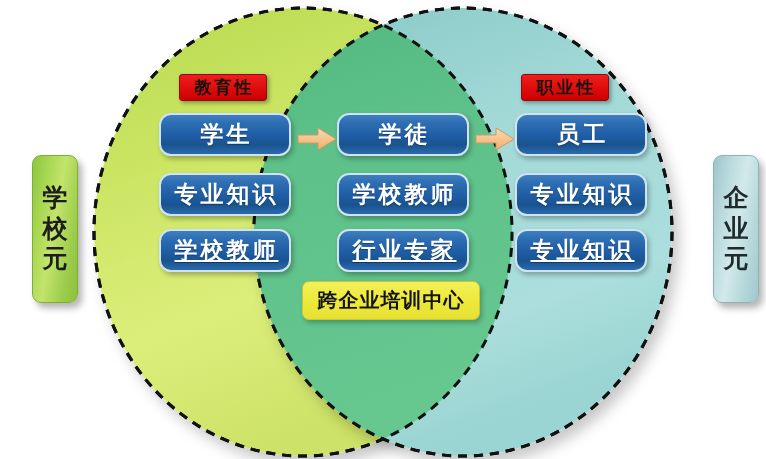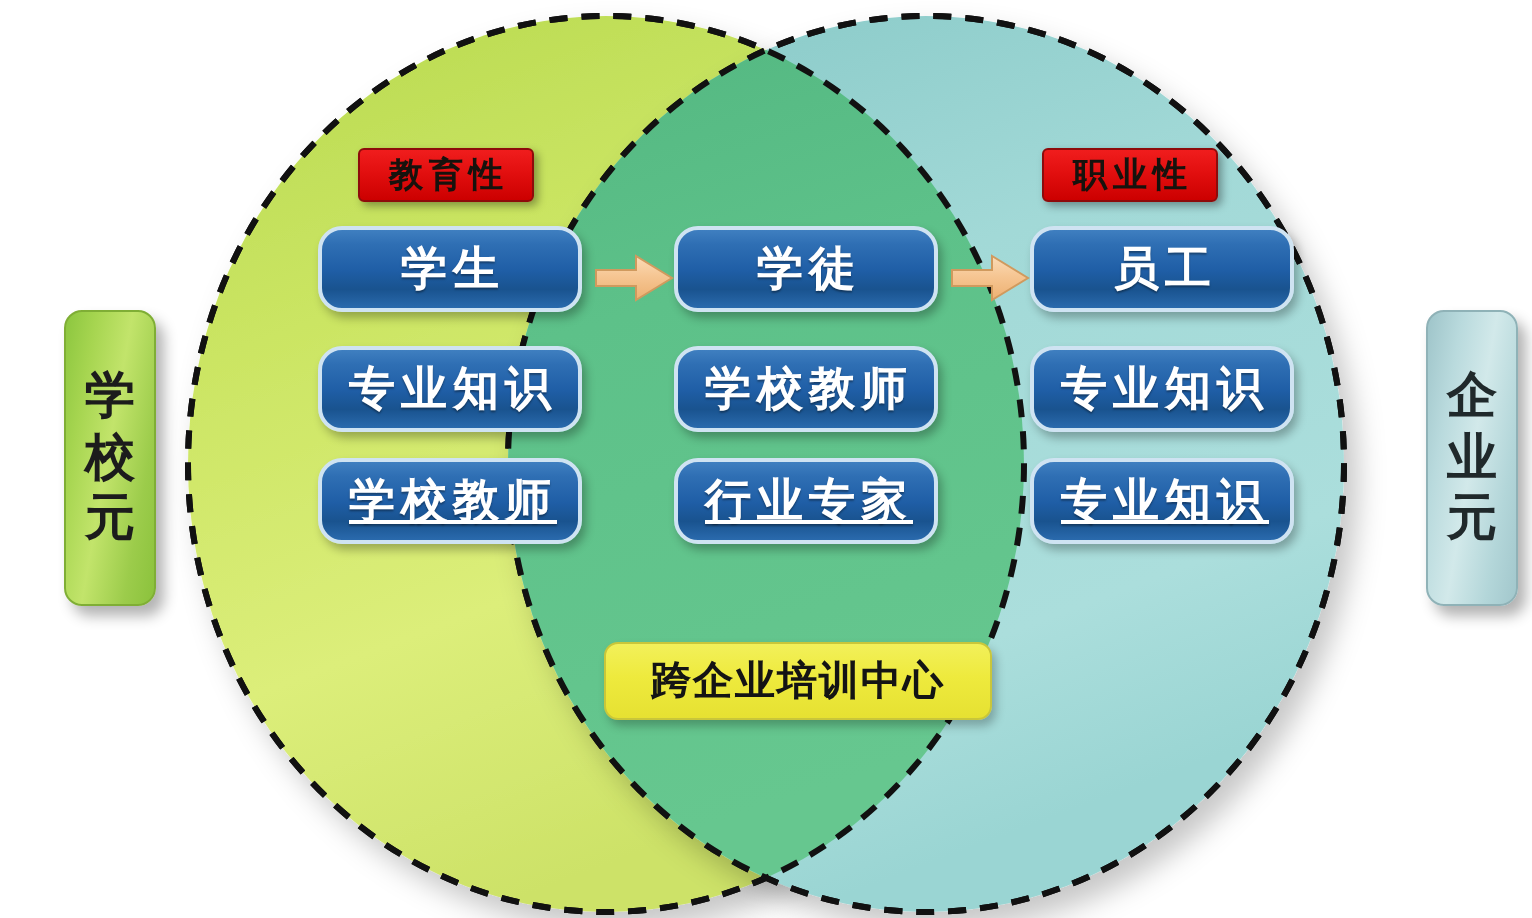--- a/index.html
+++ b/index.html
@@ -114,35 +114,34 @@
   .col-right { left: 515px; width: 132px; }
   .row-1 { top: 113px; }
   .row-2 { top: 173px; }
   .row-3 { top: 229px; text-decoration: underline; }
 
   
   #box-training {
     position: absolute;
     left: 302px;
     top: 281px;
-    width: 194px;
+    width: 178px;
     height: 39px;
     border-radius: 7px;
     box-sizing: border-box;
     border: 1px solid #c9c63a;
     background: linear-gradient(180deg, #f2f05a 0%, #eeea3d 45%, #e6e132 100%);
     display: flex;
     align-items: center;
     justify-content: center;
     color: #141414;
     font-size: 20px;
     font-weight: bold;
     letter-spacing: 1px;
     box-shadow: 2px 3px 5px rgba(0,0,0,0.25);
-    margin-top: 40px;
   }
 
   
   .arrow {
     position: absolute;
     top: 126px;
     width: 42px;
     height: 26px;
   }
   #arrow-1 { left: 296px; }

